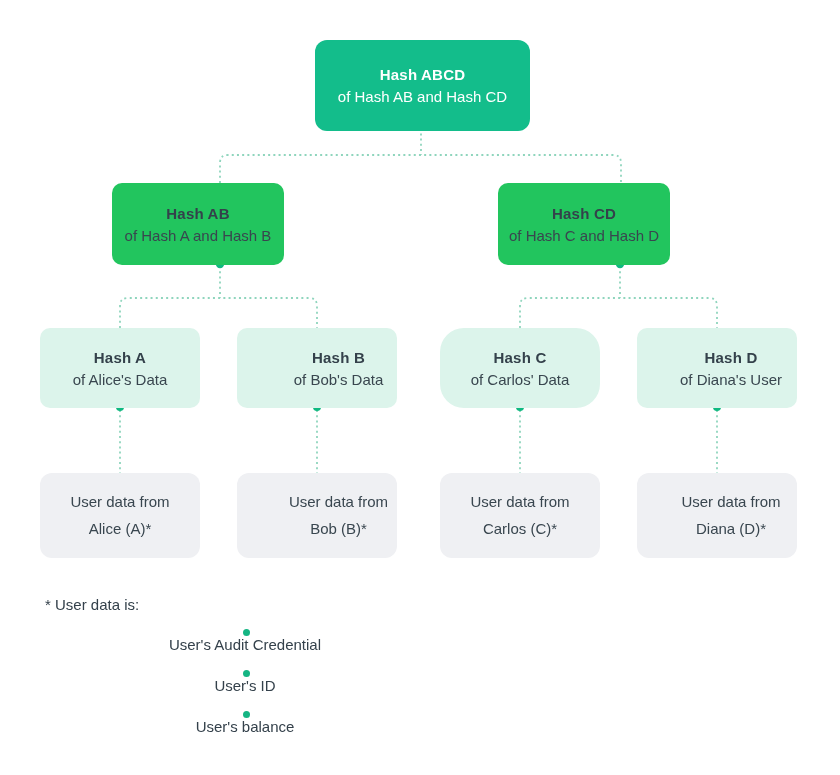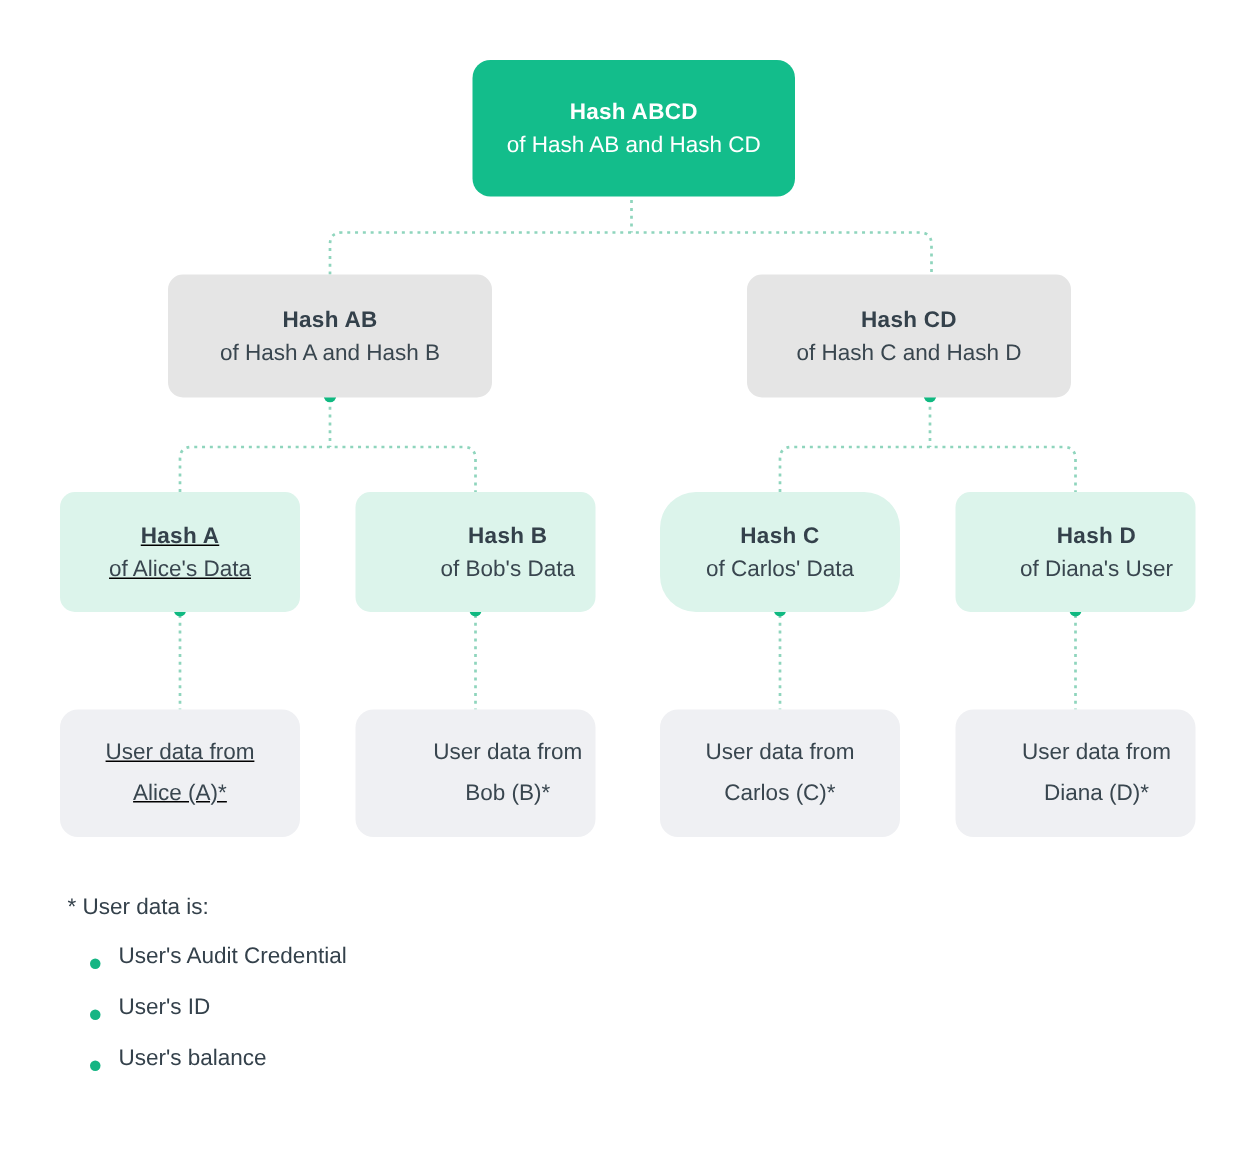--- a/index.html
+++ b/index.html
@@ -37,44 +37,45 @@
   .node .subtitle {
     font-size: 15px;
     color: #39464f;
   }
   .root {
     left: 315px; top: 40px; width: 215px; height: 91px;
     background: #13bd8b;
     border-radius: 12px;
   }
   .root .title, .root .subtitle { color: #ffffff; }
-  .lvl2 { width: 216px; height: 82px; top: 183px; background: #e5e5e5; }
+  .lvl2 { width: 172px; height: 82px; top: 183px; background: #22c55e; }
   .lvl2-ab { left: 112px; }
   .lvl2-cd { left: 498px; }
   .lvl3 { width: 160px; height: 80px; top: 328px; background: #dcf4eb; }
-  .lvl3-a { left: 40px; text-decoration: underline; }
+  .lvl3-a { left: 40px; }
   .lvl3-b { left: 237px; padding-left: 43px; }
   .lvl3-c { left: 440px; border-radius: 24px; }
   .lvl3-d { left: 637px; padding-left: 28px; }
   .leaf { width: 160px; height: 85px; top: 473px; background: #eff0f3; border-radius: 12px; text-align: right; }
   .leaf .line { font-size: 15px; color: #39464f; line-height: 1.45; }
   .legend {
     position: absolute;
     left: 45px; top: 596px;
     width: 400px;
   }
   .legend-heading {
     font-size: 15px;
     color: #34414b;
     margin-bottom: 16px;
   }
   .legend-item {
     display: flex;
-    align-items: flex-end;
+    align-items: center;
     margin-bottom: 17px;
+    flex-direction: column;
   }
   .legend-bullet {
     width: 7px; height: 7px;
     border-radius: 50%;
     background: #15b583;
     margin-left: 15px;
     margin-right: 12px;
     flex: 0 0 auto;
   }
   .legend-item .label {

